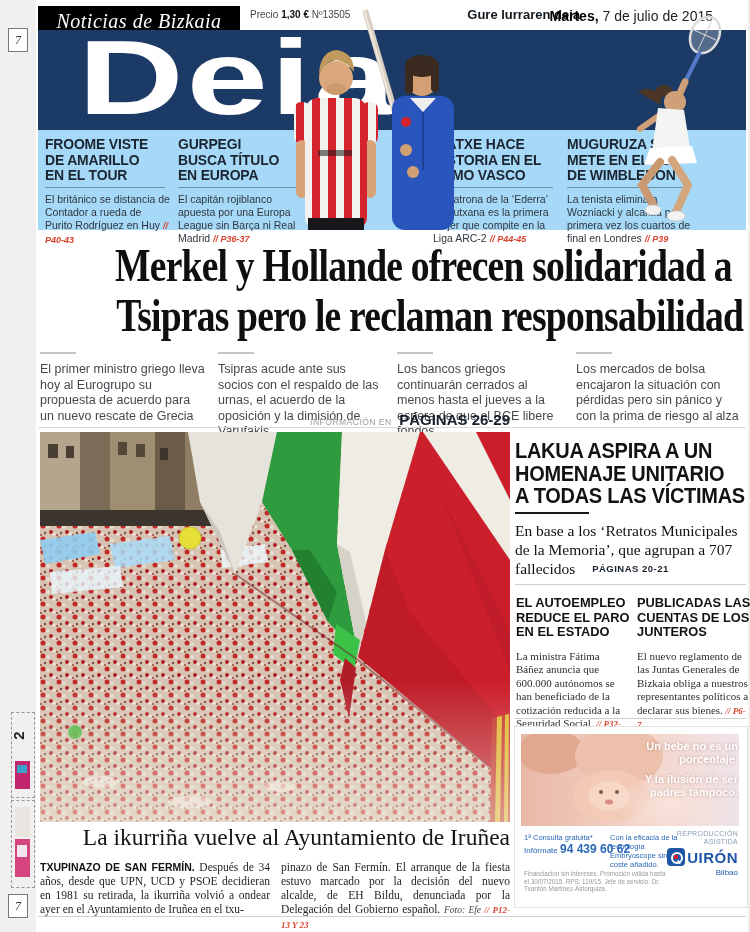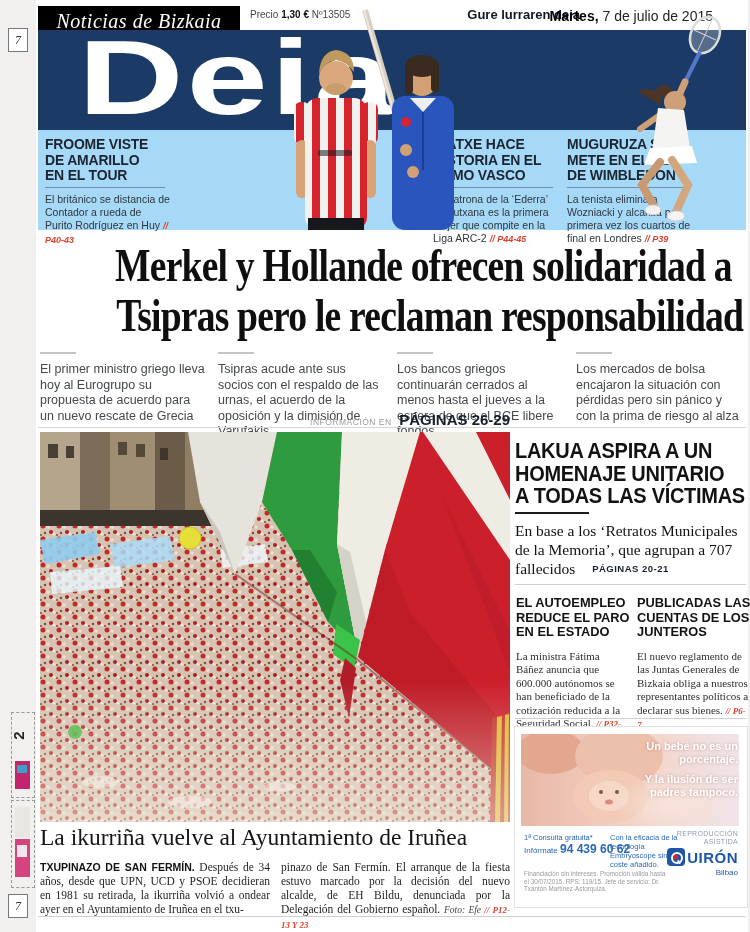--- a/index.html
+++ b/index.html
@@ -38,21 +38,21 @@
   .deckcol .rule{width:36px;height:2px;background:#c4c4c4;margin-bottom:8px;}
   .deckcol p{margin:0;font-size:12.5px;line-height:15.5px;color:#44494e;}
   .infoline{left:300px;top:411px;width:210px;text-align:right;}
   .infoline .lab{font-size:8.5px;color:#9b9b9b;letter-spacing:.5px;}
   .infoline .pag{font-size:15px;font-weight:bold;color:#16202c;margin-left:3px;}
 
   .hrule{height:1px;background:#d8d8d8;}
 
   
   .photo{left:40px;top:432px;width:470px;height:390px;overflow:hidden;background:#d6c3b2;}
-  .caption{left:40px;top:824px;width:470px;text-align:left;font-family:"Liberation Serif",serif;font-size:23.5px;color:#151515;}
+  .caption{left:40px;top:824px;width:470px;text-align:right;font-family:"Liberation Serif",serif;font-size:23.5px;color:#151515;}
   .bodycol{top:860px;width:230px;font-family:"Liberation Serif",serif;font-size:11.5px;line-height:14px;color:#1e1e1e;text-align:justify;}
   .leadin{font-family:"Liberation Sans",sans-serif;font-weight:bold;font-size:10.5px;color:#111;}
   .credit{font-style:italic;font-size:9.5px;color:#444;}
 
   
   .lakua{left:515px;top:440px;}
   .lakua .hl{font-weight:bold;font-size:21.5px;line-height:22.5px;color:#121212;letter-spacing:-.3px;transform:scaleX(.93);transform-origin:left top;white-space:nowrap;}
   .lakuarule{left:515px;top:512px;width:74px;height:2px;background:#1a1a1a;}
   .subtext{left:515px;top:521px;width:233px;font-family:"Liberation Serif",serif;font-size:15.5px;line-height:19px;color:#111;}
   .pages2021{left:515px;top:563px;width:231px;text-align:center;font-weight:bold;font-size:9.5px;letter-spacing:.5px;color:#16202c;}
@@ -126,20 +126,27 @@
   <div class="abs deia">Deia</div>
 
   <div class="abs bluestrip"></div>
 
   <div class="abs tstory" style="left:45px;">
     <div class="hl">FROOME VISTE</div>
     <div class="hl">DE AMARILLO</div>
     <div class="hl">EN EL TOUR</div>
     <div class="rule"></div>
     <p><span>El británico se distancia de Contador a rueda de Purito Rodríguez en Huy </span><span class="pref">// P40-43</span></p>
+  </div>
+  <div class="abs tstory" style="left:178px;">
+    <div class="hl">GURPEGI</div>
+    <div class="hl">BUSCA TÍTULO</div>
+    <div class="hl">EN EUROPA</div>
+    <div class="rule"></div>
+    <p><span>El capitán rojiblanco apuesta por una Europa League sin Barça ni Real Madrid </span><span class="pref">// P36-37</span></p>
   </div>
   <div class="abs tstory" style="left:433px;">
     <div class="hl">IRATXE HACE</div>
     <div class="hl">HISTORIA EN EL</div>
     <div class="hl">REMO VASCO</div>
     <div class="rule"></div>
     <p><span>La patrona de la ‘Ederra’ de Lutxana es la primera mujer que compite en la Liga ARC-2 </span><span class="pref">// P44-45</span></p>
   </div>
   <div class="abs tstory" style="left:567px;">
     <div class="hl">MUGURUZA SE</div>

